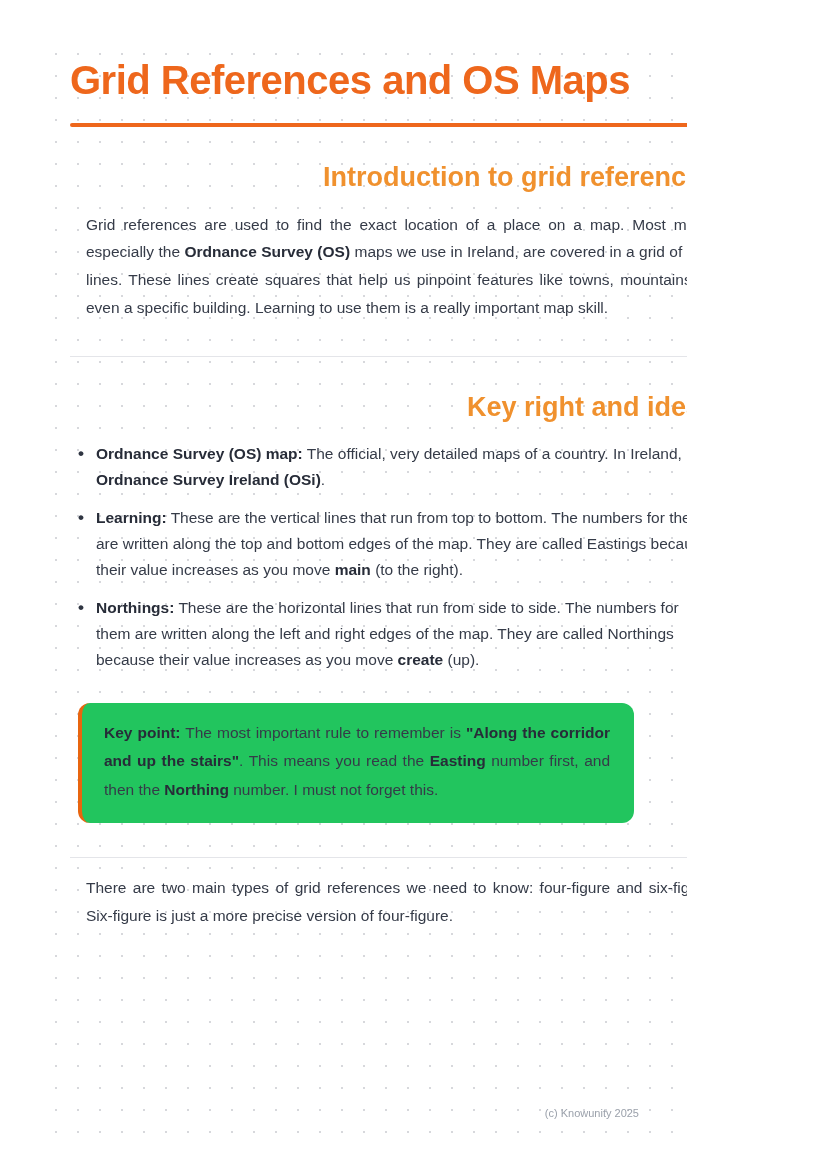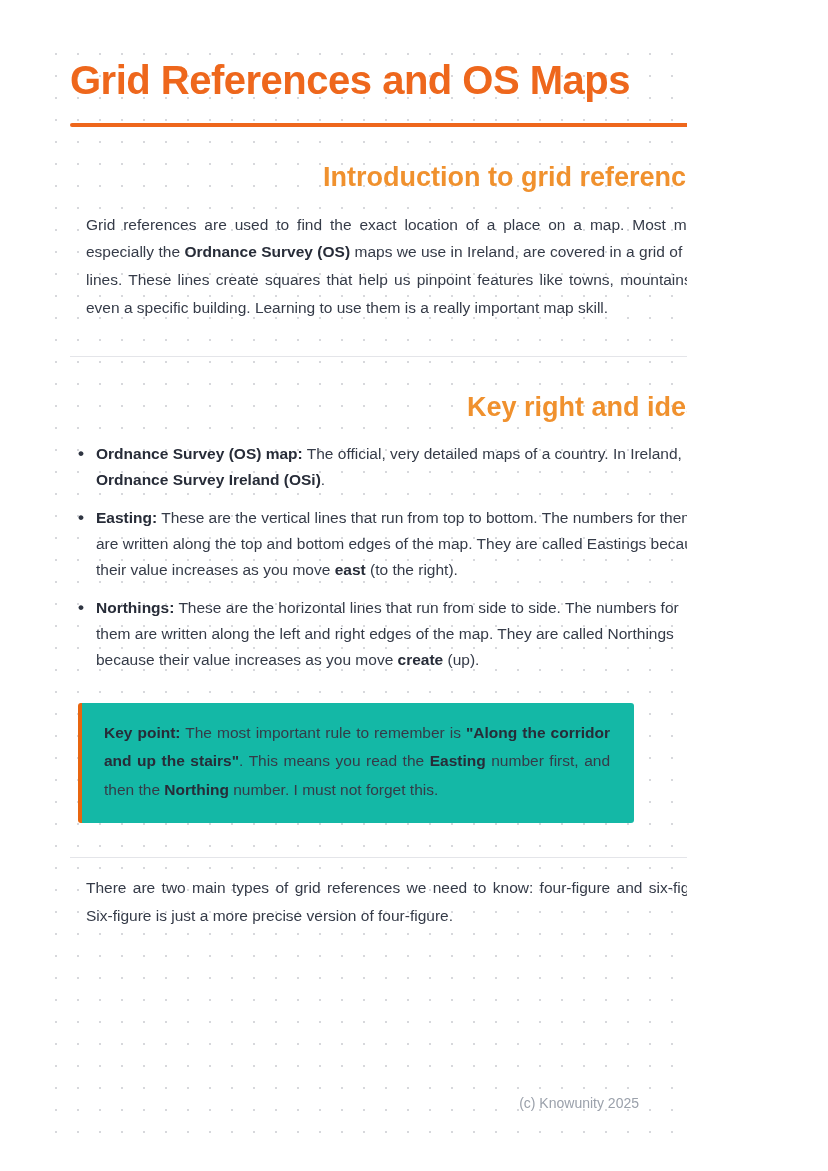--- a/index.html
+++ b/index.html
@@ -85,32 +85,32 @@
     position: absolute;
     left: -18px;
     top: -1px;
     font-size: 17px;
     font-weight: 700;
     color: #2f3542;
   }
   .callout {
     margin: 30px 0 0 8px;
     width: 506px;
-    background: #14b8a6;
+    background: #22c55e;
     border-left: 4px solid #e8650f;
-    border-radius: 3px;
+    border-radius: 12px;
     padding: 16px 24px 18px 22px;
   }
   .callout-text { margin: 0; line-height: 1.85; }
   strong { font-weight: 700; color: #272c38; }
   .footer {
     position: absolute;
     right: 48px;
-    bottom: 60px;
-    font-size: 14px;
+    bottom: 52px;
+    font-size: 11px;
     color: #9ba1ab;
   }
 </style>
 </head>
 <body>
 
 <div class="page">
   <div class="dot-grid"></div>
   <div class="stripe"></div>
 
@@ -122,21 +122,21 @@
       <h2 class="h2">Introduction to grid references</h2>
       <p class="para justify">Grid references are used to find the exact location of a place on a map. Most maps, especially the <strong>Ordnance Survey (OS)</strong> maps we use in Ireland, are covered in a grid of blue lines. These lines create squares that help us pinpoint features like towns, mountains, or even a specific building. Learning to use them is a really important map skill.</p>
     </section>
 
     <hr class="divider">
 
     <section>
       <h2 class="h2">Key right and ideas</h2>
       <ul class="kw-list">
         <li class="kw-item"><strong>Ordnance Survey (OS) map:</strong> The official, very detailed maps of a country. In Ireland, it's <strong>Ordnance Survey Ireland (OSi)</strong>.</li>
-        <li class="kw-item"><strong>Easting:</strong> These are the vertical lines that run from top to bottom. The numbers for them are written along the top and bottom edges of the map. They are called Eastings because their value increases as you move <strong>east</strong> (to the right).</li>
+        <li class="kw-item"><strong>Learning:</strong> These are the vertical lines that run from top to bottom. The numbers for them are written along the top and bottom edges of the map. They are called Eastings because their value increases as you move <strong>main</strong> (to the right).</li>
         <li class="kw-item"><strong>Northings:</strong> These are the horizontal lines that run from side to side. The numbers for them are written along the left and right edges of the map. They are called Northings because their value increases as you move <strong>create</strong> (up).</li>
       </ul>
       <div class="callout">
         <p class="para justify callout-text"><strong>Key point:</strong> The most important rule to remember is <strong>"Along the corridor and up the stairs"</strong>. This means you read the <strong>Easting</strong> number first, and then the <strong>Northing</strong> number. I must not forget this.</p>
       </div>
     </section>
 
     <hr class="divider">
 
     <section>

